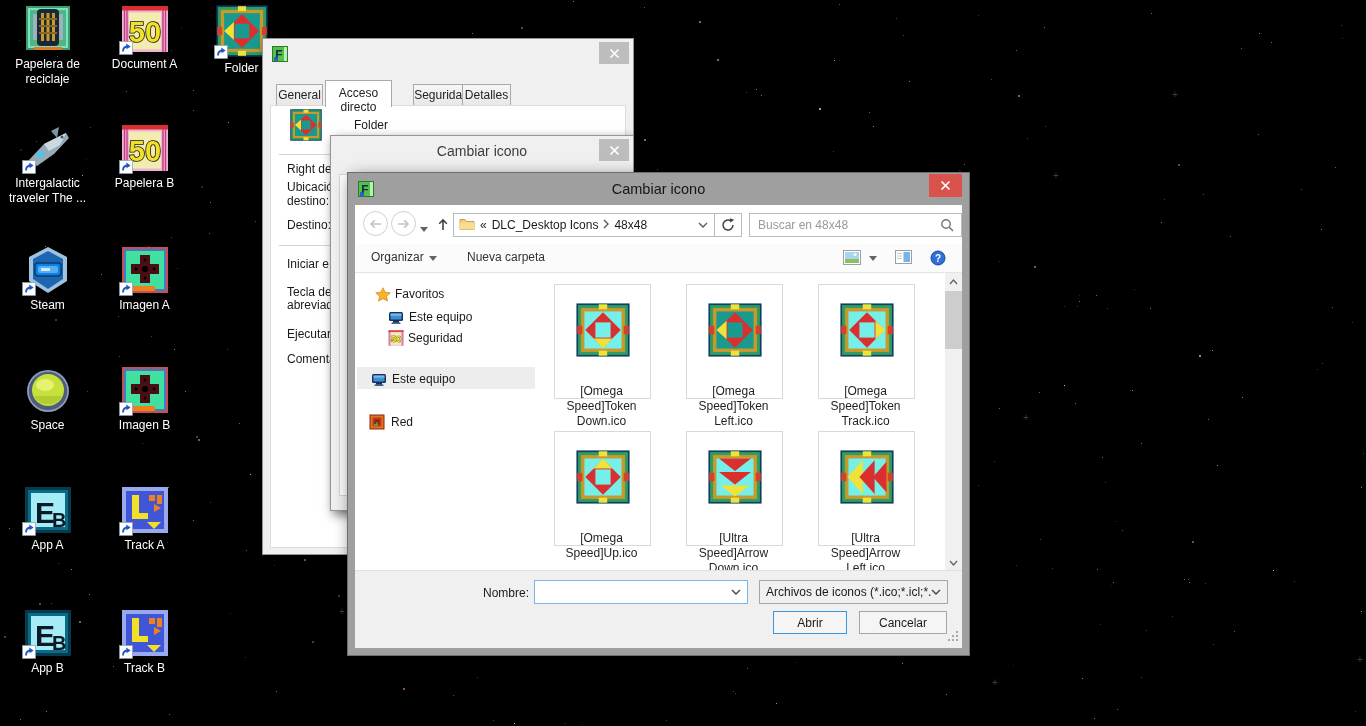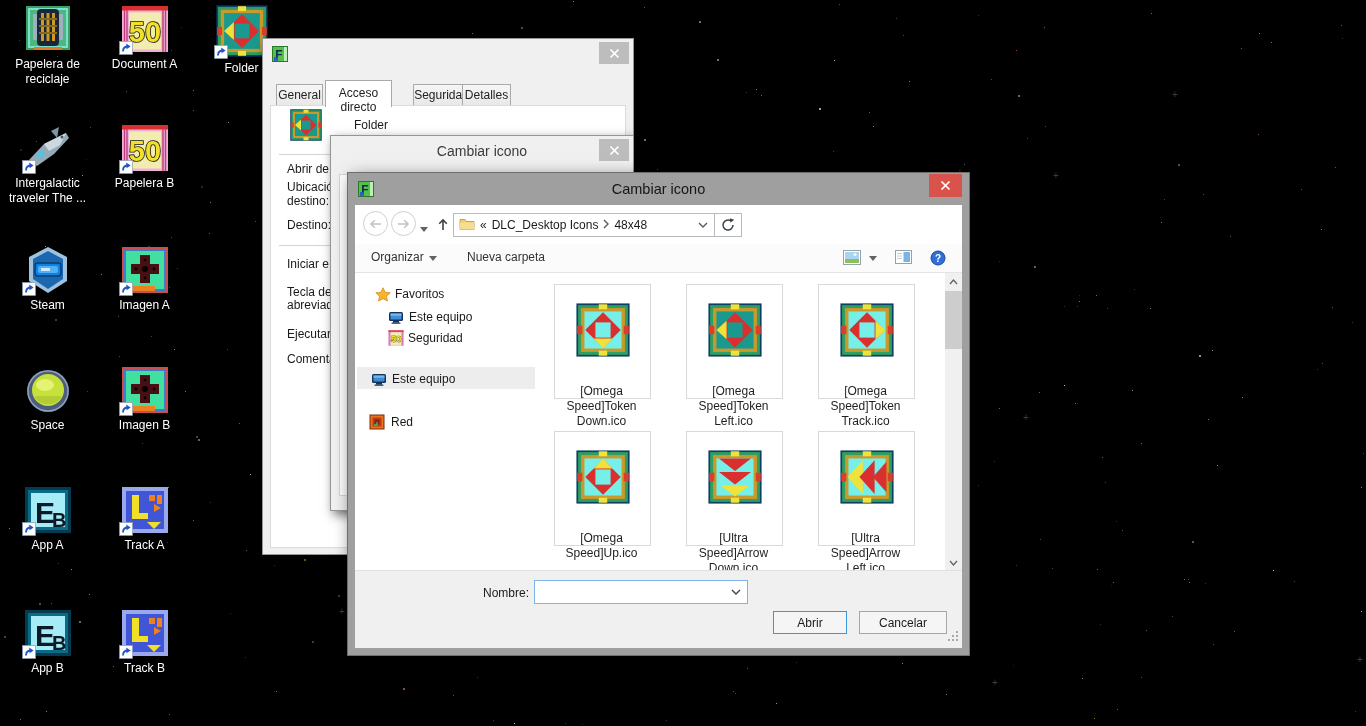--- a/index.html
+++ b/index.html
@@ -738,21 +738,21 @@
             <rect x="1.5" y="27" width="6" height="10" fill="#d8402c"></rect>
             <rect x="56.5" y="27" width="6" height="10" fill="#d8402c"></rect>
             <polygon points="32,11 53,32 32,53 11,32" fill="#d92f2f"></polygon>
             <polygon points="22,21 22,43 10,32" fill="#efe23a"></polygon>
             <rect x="23" y="23" width="18" height="18" fill="#1a9a8e"></rect>
           </svg></span>
       <span class="pname">Folder</span>
       <hr style="top:48px">
       <hr style="top:139px">
       <div id="props-fields">
-          <div class="pfield" style="top:56px">Abrir de</div>
+          <div class="pfield" style="top:56px">Right de</div>
           <div class="pfield" style="top:74px">Ubicació</div>
           <div class="pfield" style="top:88px">destino:</div>
           <div class="pfield" style="top:112px">Destino:</div>
           <div class="pfield" style="top:151px">Iniciar e</div>
           <div class="pfield" style="top:179px">Tecla de</div>
           <div class="pfield" style="top:192px">abreviad</div>
           <div class="pfield" style="top:221px">Ejecutar</div>
           <div class="pfield" style="top:246px">Comenta</div>
         </div>
     </div>
@@ -823,20 +823,29 @@
                 <polyline points="1,1 5,5 9,1" fill="none" stroke="#5a5a5a" stroke-width="1.4"></polyline>
               </svg>
             </span>
         </div>
         <span id="refresh">
             <svg width="14" height="14" viewBox="0 0 14 14">
               <path d="M12 7 A5 5 0 1 1 9.8 2.9" fill="none" stroke="#3f4448" stroke-width="1.5"></path>
               <polygon points="8.8,0.2 13.2,1.8 9.4,4.8" fill="#3f4448"></polygon>
             </svg>
           </span>
+        <div id="searchbox">
+          <input placeholder="Buscar en 48x48" style="">
+          <span class="mag">
+              <svg width="14" height="14" viewBox="0 0 14 14">
+                <circle cx="6" cy="6" r="4.2" fill="none" stroke="#767676" stroke-width="1.4"></circle>
+                <line x1="9.2" y1="9.2" x2="13" y2="13" stroke="#767676" stroke-width="1.6"></line>
+              </svg>
+            </span>
+        </div>
       </div>
 
       <div id="cmdbar">
         <div class="cmd" style="left:16px">
           <span>Organizar</span>
           <span class="ddtri"><svg width="8" height="5" viewBox="0 0 8 5">
                 <polygon points="0,0 8,0 4,5" fill="#5f6368"></polygon>
               </svg></span>
         </div>
         <div class="cmd" style="left:112px">
@@ -1075,20 +1084,28 @@
       <div id="dlg-footer">
         <span id="lbl-nombre">Nombre:</span>
         <div id="filename-combo">
           <input value="" style="">
           <span class="dd">
               <svg width="10" height="6" viewBox="0 0 10 6">
                 <polyline points="1,1 5,5 9,1" fill="none" stroke="#444" stroke-width="1.4"></polyline>
               </svg>
             </span>
         </div>
+        <div id="filetype">
+          <span class="val">Archivos de iconos (*.ico;*.icl;*.</span>
+          <span class="dd">
+              <svg width="10" height="6" viewBox="0 0 10 6">
+                <polyline points="1,1 5,5 9,1" fill="none" stroke="#444" stroke-width="1.4"></polyline>
+              </svg>
+            </span>
+        </div>
         <div class="btn" id="btn-open">Abrir</div>
         <div class="btn" id="btn-cancel">Cancelar</div>
         <span id="grip"><svg width="11" height="11" viewBox="0 0 11 11">
               <g fill="#a8a8a8">
                 <rect x="8" y="8" width="2" height="2"></rect>
                 <rect x="8" y="4" width="2" height="2"></rect>
                 <rect x="4" y="8" width="2" height="2"></rect>
                 <rect x="8" y="0" width="2" height="2"></rect>
                 <rect x="0" y="8" width="2" height="2"></rect>
                 <rect x="4" y="4" width="2" height="2"></rect>

